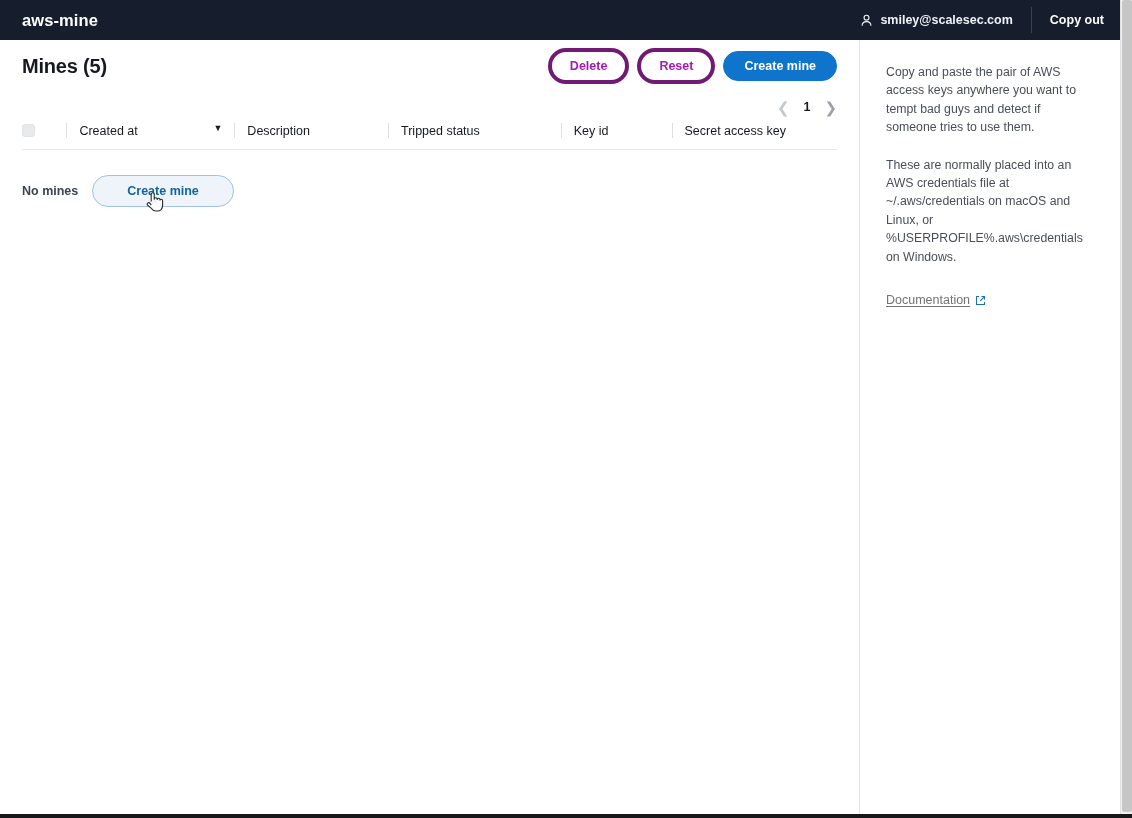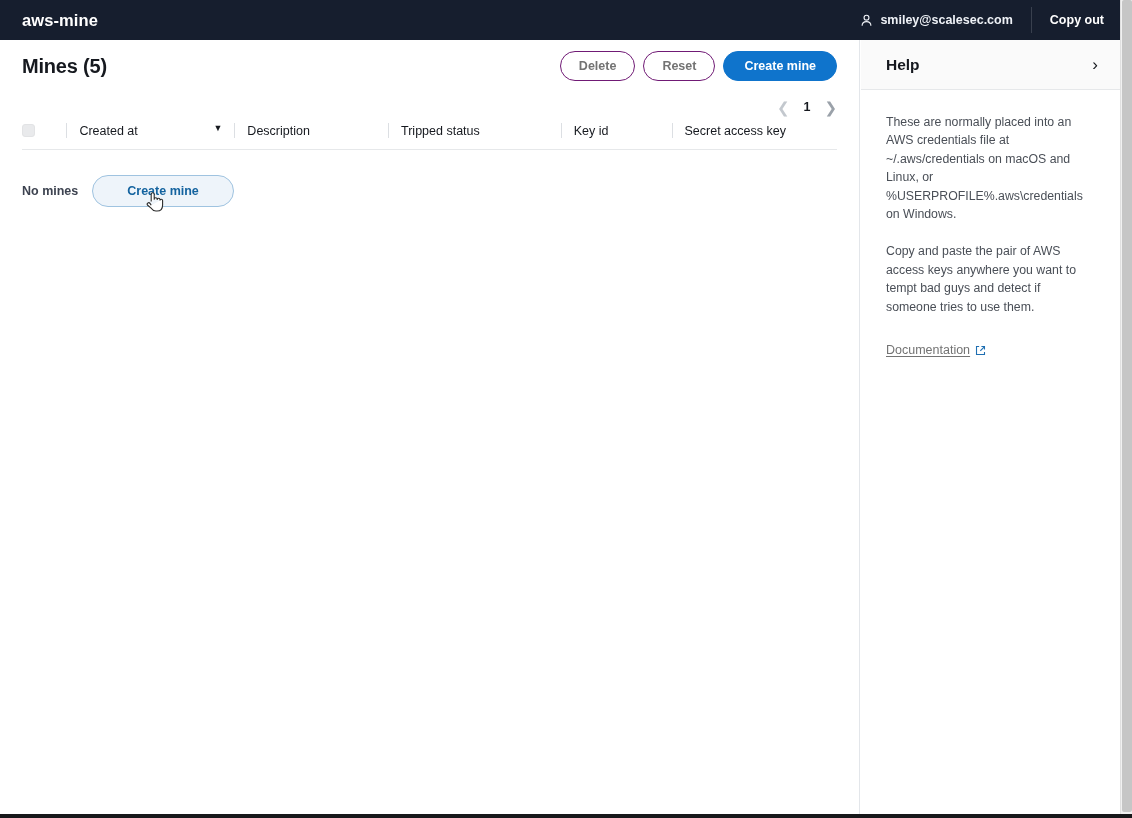--- a/index.html
+++ b/index.html
@@ -86,22 +86,22 @@
     font-size: 12.5px;
     font-weight: 700;
     border-radius: 18px;
     padding: 7px 18px;
     cursor: pointer;
     white-space: nowrap;
     line-height: 1.15;
   }
   .btn-ghost {
     background: #ffffff;
-    color: #737373;
-    border: 1px solid #701a75;
+    color: #a21caf;
+    border: 4px solid #701a75;
   }
   .btn-primary {
     background: #0f74cc;
     color: #ffffff;
     border: 1px solid #0f74cc;
     padding: 7px 20px;
   }
 
   
   .pagination {
@@ -339,27 +339,23 @@
           <span>Create mine</span>
           <svg class="cursor-hand" viewBox="0 0 20 24">
             <path d="M6.2 11.4V4.3c0-.9.7-1.6 1.5-1.6s1.5.7 1.5 1.6v5.4m0-.6c0-.8.7-1.4 1.5-1.4s1.5.6 1.5 1.4v.9m0-.4c0-.8.6-1.4 1.4-1.4s1.4.6 1.4 1.4v1m0-.2c0-.7.6-1.2 1.3-1.2s1.3.5 1.3 1.2v4.5c0 3.6-2.2 6.1-5.6 6.1h-1c-2 0-3.3-.8-4.3-2.3L2.4 15c-.5-.8-.3-1.7.5-2.1.7-.4 1.6-.2 2.1.5l1.2 1.8" fill="#ffffff" stroke="#2b2b2b" stroke-width="1.1" stroke-linejoin="round"></path>
           </svg>
         </button>
       </div>
     </div>
   </div>
 
   <div class="helppanel">
-    <div class="help-header">
-      <span class="help-title">Help</span>
-      <span class="help-chev">›</span>
-    </div>
     <div class="help-body">
+      <p class="help-p">Copy and paste the pair of AWS access keys anywhere you want to tempt bad guys and detect if someone tries to use them.</p>
       <p class="help-p">These are normally placed into an AWS credentials file at ~/.aws/credentials on macOS and Linux, or %USERPROFILE%.aws\credentials on Windows.</p>
-      <p class="help-p">Copy and paste the pair of AWS access keys anywhere you want to tempt bad guys and detect if someone tries to use them.</p>
       <a class="doclink">
         <span>Documentation</span>
         <svg class="ext-icon" viewBox="0 0 16 16">
           <path d="M6 2.2H2.2v11.6h11.6V10" fill="none" stroke="#1f6fb2" stroke-width="1.6"></path>
           <path d="M9.3 2.2h4.5v4.5" fill="none" stroke="#1f6fb2" stroke-width="1.6"></path>
           <path d="M13.5 2.6L7.7 8.4" fill="none" stroke="#1f6fb2" stroke-width="1.6"></path>
         </svg>
       </a>
     </div>
   </div>

